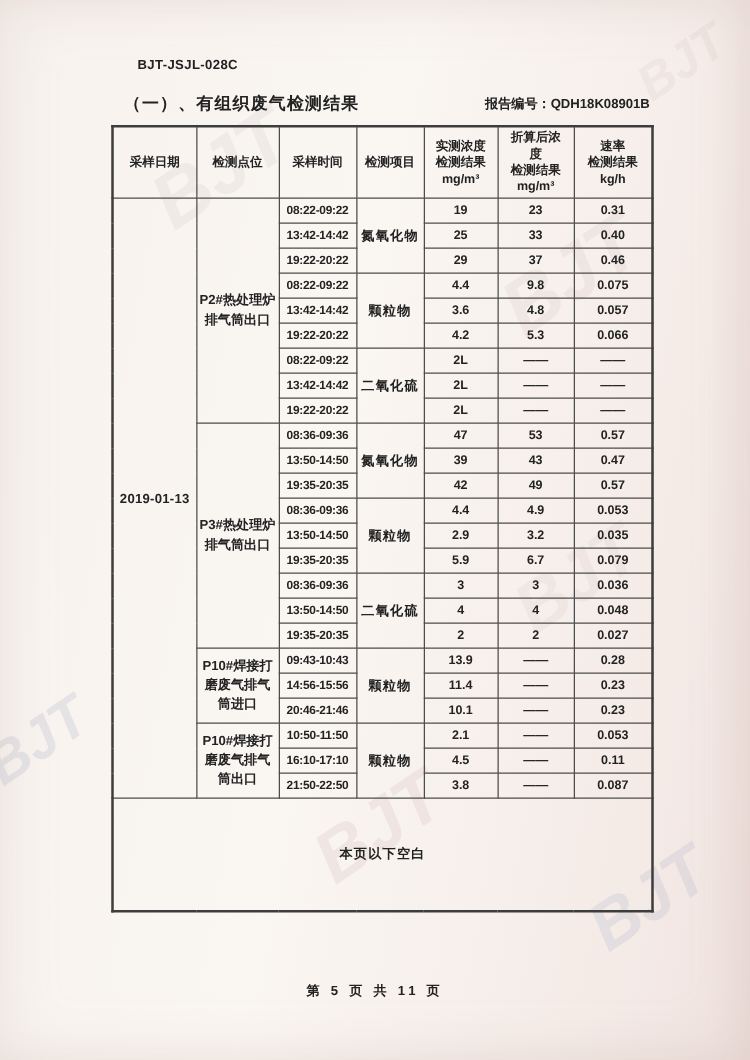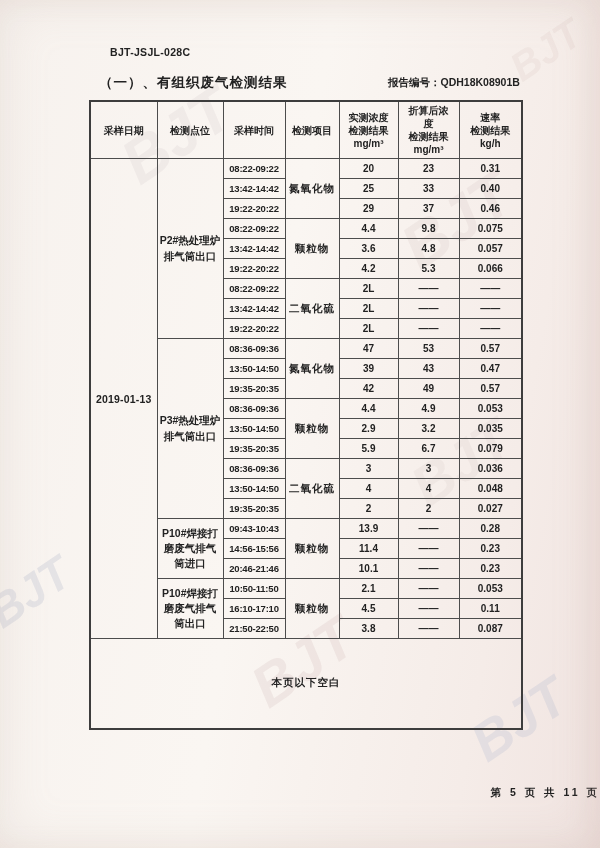--- a/index.html
+++ b/index.html
@@ -35,21 +35,21 @@
   .c-date  { font-weight:600; font-size:10.5px; letter-spacing:.2px; }
   .c-point { font-weight:700; font-size:10.5px; line-height:1.45; padding:0 5px; }
   .c-time  { font-weight:700; font-size:9.5px; letter-spacing:-.2px; }
   .c-item  { font-weight:600; font-size:10.5px; letter-spacing:1px;margin-top:48px; }
   .c-val   { font-size:10px; font-weight:600; }
   .blank-cell {
     text-align:left; vertical-align:top; height:90px;
     padding:5px 7px; font-size:10.5px; font-weight:600; letter-spacing:1px;border-radius:14px;
   }
   .footer {
-    position:absolute; left:0; top:786px; width:600px; text-align:right;
+    position:absolute; left:0; top:786px; width:600px; text-align:center;
     font-size:10.5px; font-weight:700; letter-spacing:3px;
   }
   .wm {
     position:absolute; font-style:italic; font-weight:800;
     transform:rotate(-34deg); pointer-events:none; user-select:none;
     font-family:"Liberation Sans",sans-serif; white-space:nowrap;
   }
   .wm-1 { left:118px; top:100px; font-size:62px; color:rgba(165,152,158,0.10); }
   .wm-2 { left:398px; top:185px; font-size:62px; color:rgba(175,150,150,0.10); }
   .wm-3 { left:408px; top:430px; font-size:56px; color:rgba(180,150,150,0.09); }
@@ -103,21 +103,21 @@
 检测结果
 kg/h</th>
       </tr>
     </thead>
     <tbody>
         <tr>
           <td rowspan="24" class="c-date">2019-01-13</td>
           <td rowspan="9" class="c-point">P2#热处理炉排气筒出口</td>
           <td class="c-time">08:22-09:22</td>
           <td rowspan="3" class="c-item">氮氧化物</td>
-          <td class="c-val">20</td>
+          <td class="c-val">19</td>
           <td class="c-val">23</td>
           <td class="c-val">0.31</td>
         </tr>
         <tr>
           <td class="c-time">13:42-14:42</td>
           <td class="c-val">25</td>
           <td class="c-val">33</td>
           <td class="c-val">0.40</td>
         </tr>
         <tr>

